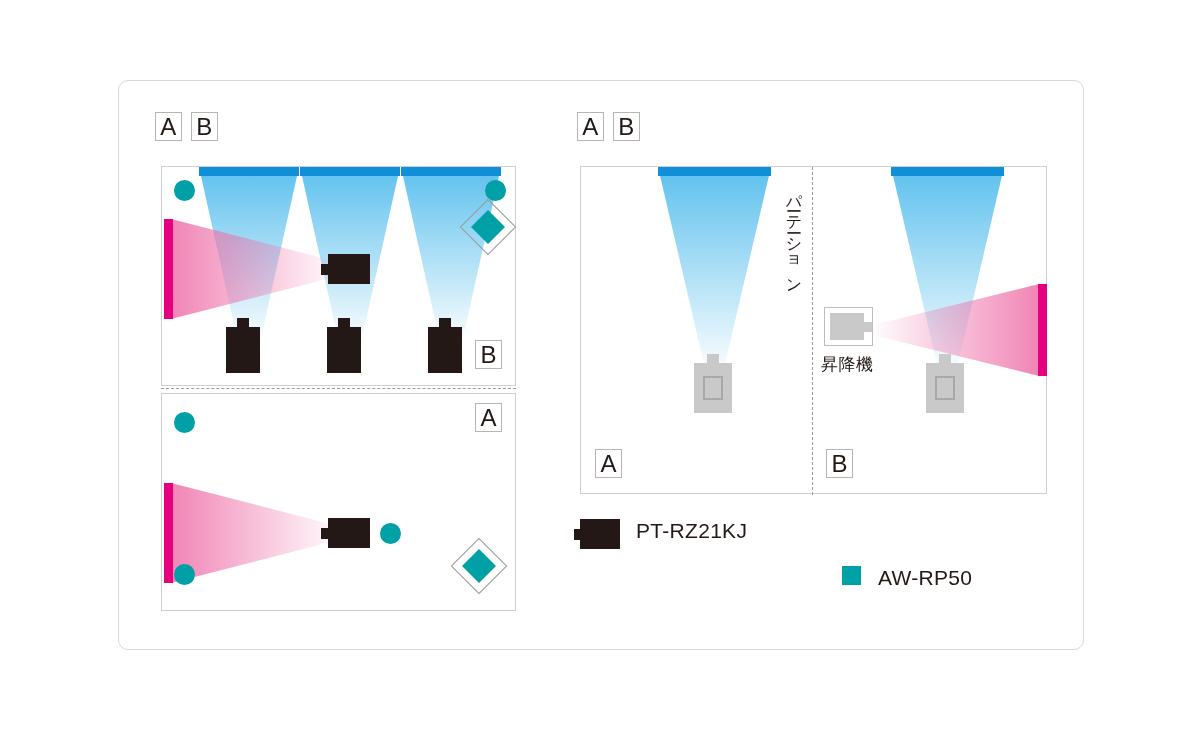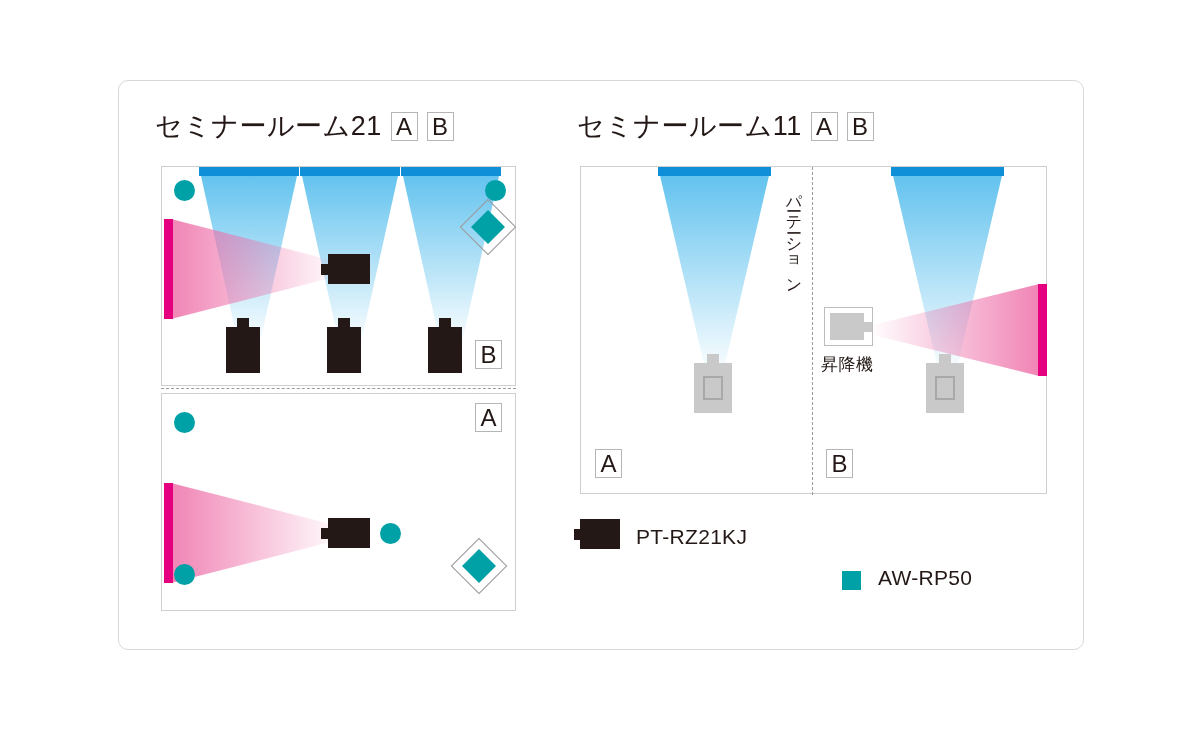--- a/index.html
+++ b/index.html
@@ -78,21 +78,21 @@
   
   .lift{position:absolute;}
   .lift .box{
     position:absolute;left:0;top:0;width:100%;height:100%;
     border:1px solid #bdbdbd;background:#fff;box-sizing:border-box;
   }
   .lift-label{position:absolute;font-size:17px;white-space:nowrap;color:#231815;letter-spacing:.5px;}
 
   
   .legend{position:absolute;left:573px;top:518px;width:460px;height:90px;}
-  .leg-item{position:absolute;display:flex;align-items:flex-end;white-space:nowrap;}
+  .leg-item{position:absolute;display:flex;align-items:flex-start;white-space:nowrap;}
   .leg-item .lbl{font-size:21px;color:#231815;letter-spacing:.3px;}
   .leg-ico{position:relative;flex:0 0 auto;}
 
   .ico-pj-black{width:46px;height:30px;}
   .ico-pj-black .body{position:absolute;left:6px;top:0;width:40px;height:30px;background:#231815;}
   .ico-pj-black .nub{position:absolute;left:0;top:10px;width:8px;height:11px;background:#231815;}
 
   .ico-pj-gray{width:46px;height:30px;}
   .ico-pj-gray .body{position:absolute;left:6px;top:0;width:40px;height:30px;background:#c9c9c9;}
   .ico-pj-gray .nub{position:absolute;left:0;top:10px;width:8px;height:11px;background:#c9c9c9;}
@@ -101,21 +101,20 @@
   .ico-rp{width:19px;height:19px;background:#00a0a7;}
 </style>
 </head>
 <body>
 
 <div id="stage">
 
   <div class="card">
 
     <div class="room-title" style="left:36px;top:31px;">
-      <span class="ttl">セミナールーム21</span>
       <span class="badge">A</span>
       <span class="badge">B</span>
     </div>
 
     <div class="plan" style="left:42px;top:85px;width:355px;height:220px;">
 
       <div class="cone" style="left:37px;top:0;width:100px;height:180px;">
         <svg viewBox="0 0 100 180" preserveAspectRatio="none">
           <defs>
               <linearGradient id="gb1" x1="0" y1="0" x2="0" y2="1">
@@ -221,21 +220,20 @@
 
       <div class="rp-wrap" style="left:297px;top:152px;width:40px;height:40px;">
         <span class="frame"></span>
         <span class="dia" style="left:8px;top:8px;width:24px;height:24px;"></span>
       </div>
 
       <div class="zone-badge" style="left:313px;top:9px;">A</div>
     </div>
 
     <div class="room-title" style="left:458px;top:31px;">
-      <span class="ttl">セミナールーム11</span>
       <span class="badge">A</span>
       <span class="badge">B</span>
     </div>
 
     <div class="plan" style="left:461px;top:85px;width:467px;height:328px;">
 
       <div class="cone" style="left:77px;top:0;width:113px;height:210px;">
         <svg viewBox="0 0 113 210" preserveAspectRatio="none">
           <defs>
               <linearGradient id="gb4" x1="0" y1="0" x2="0" y2="1">

